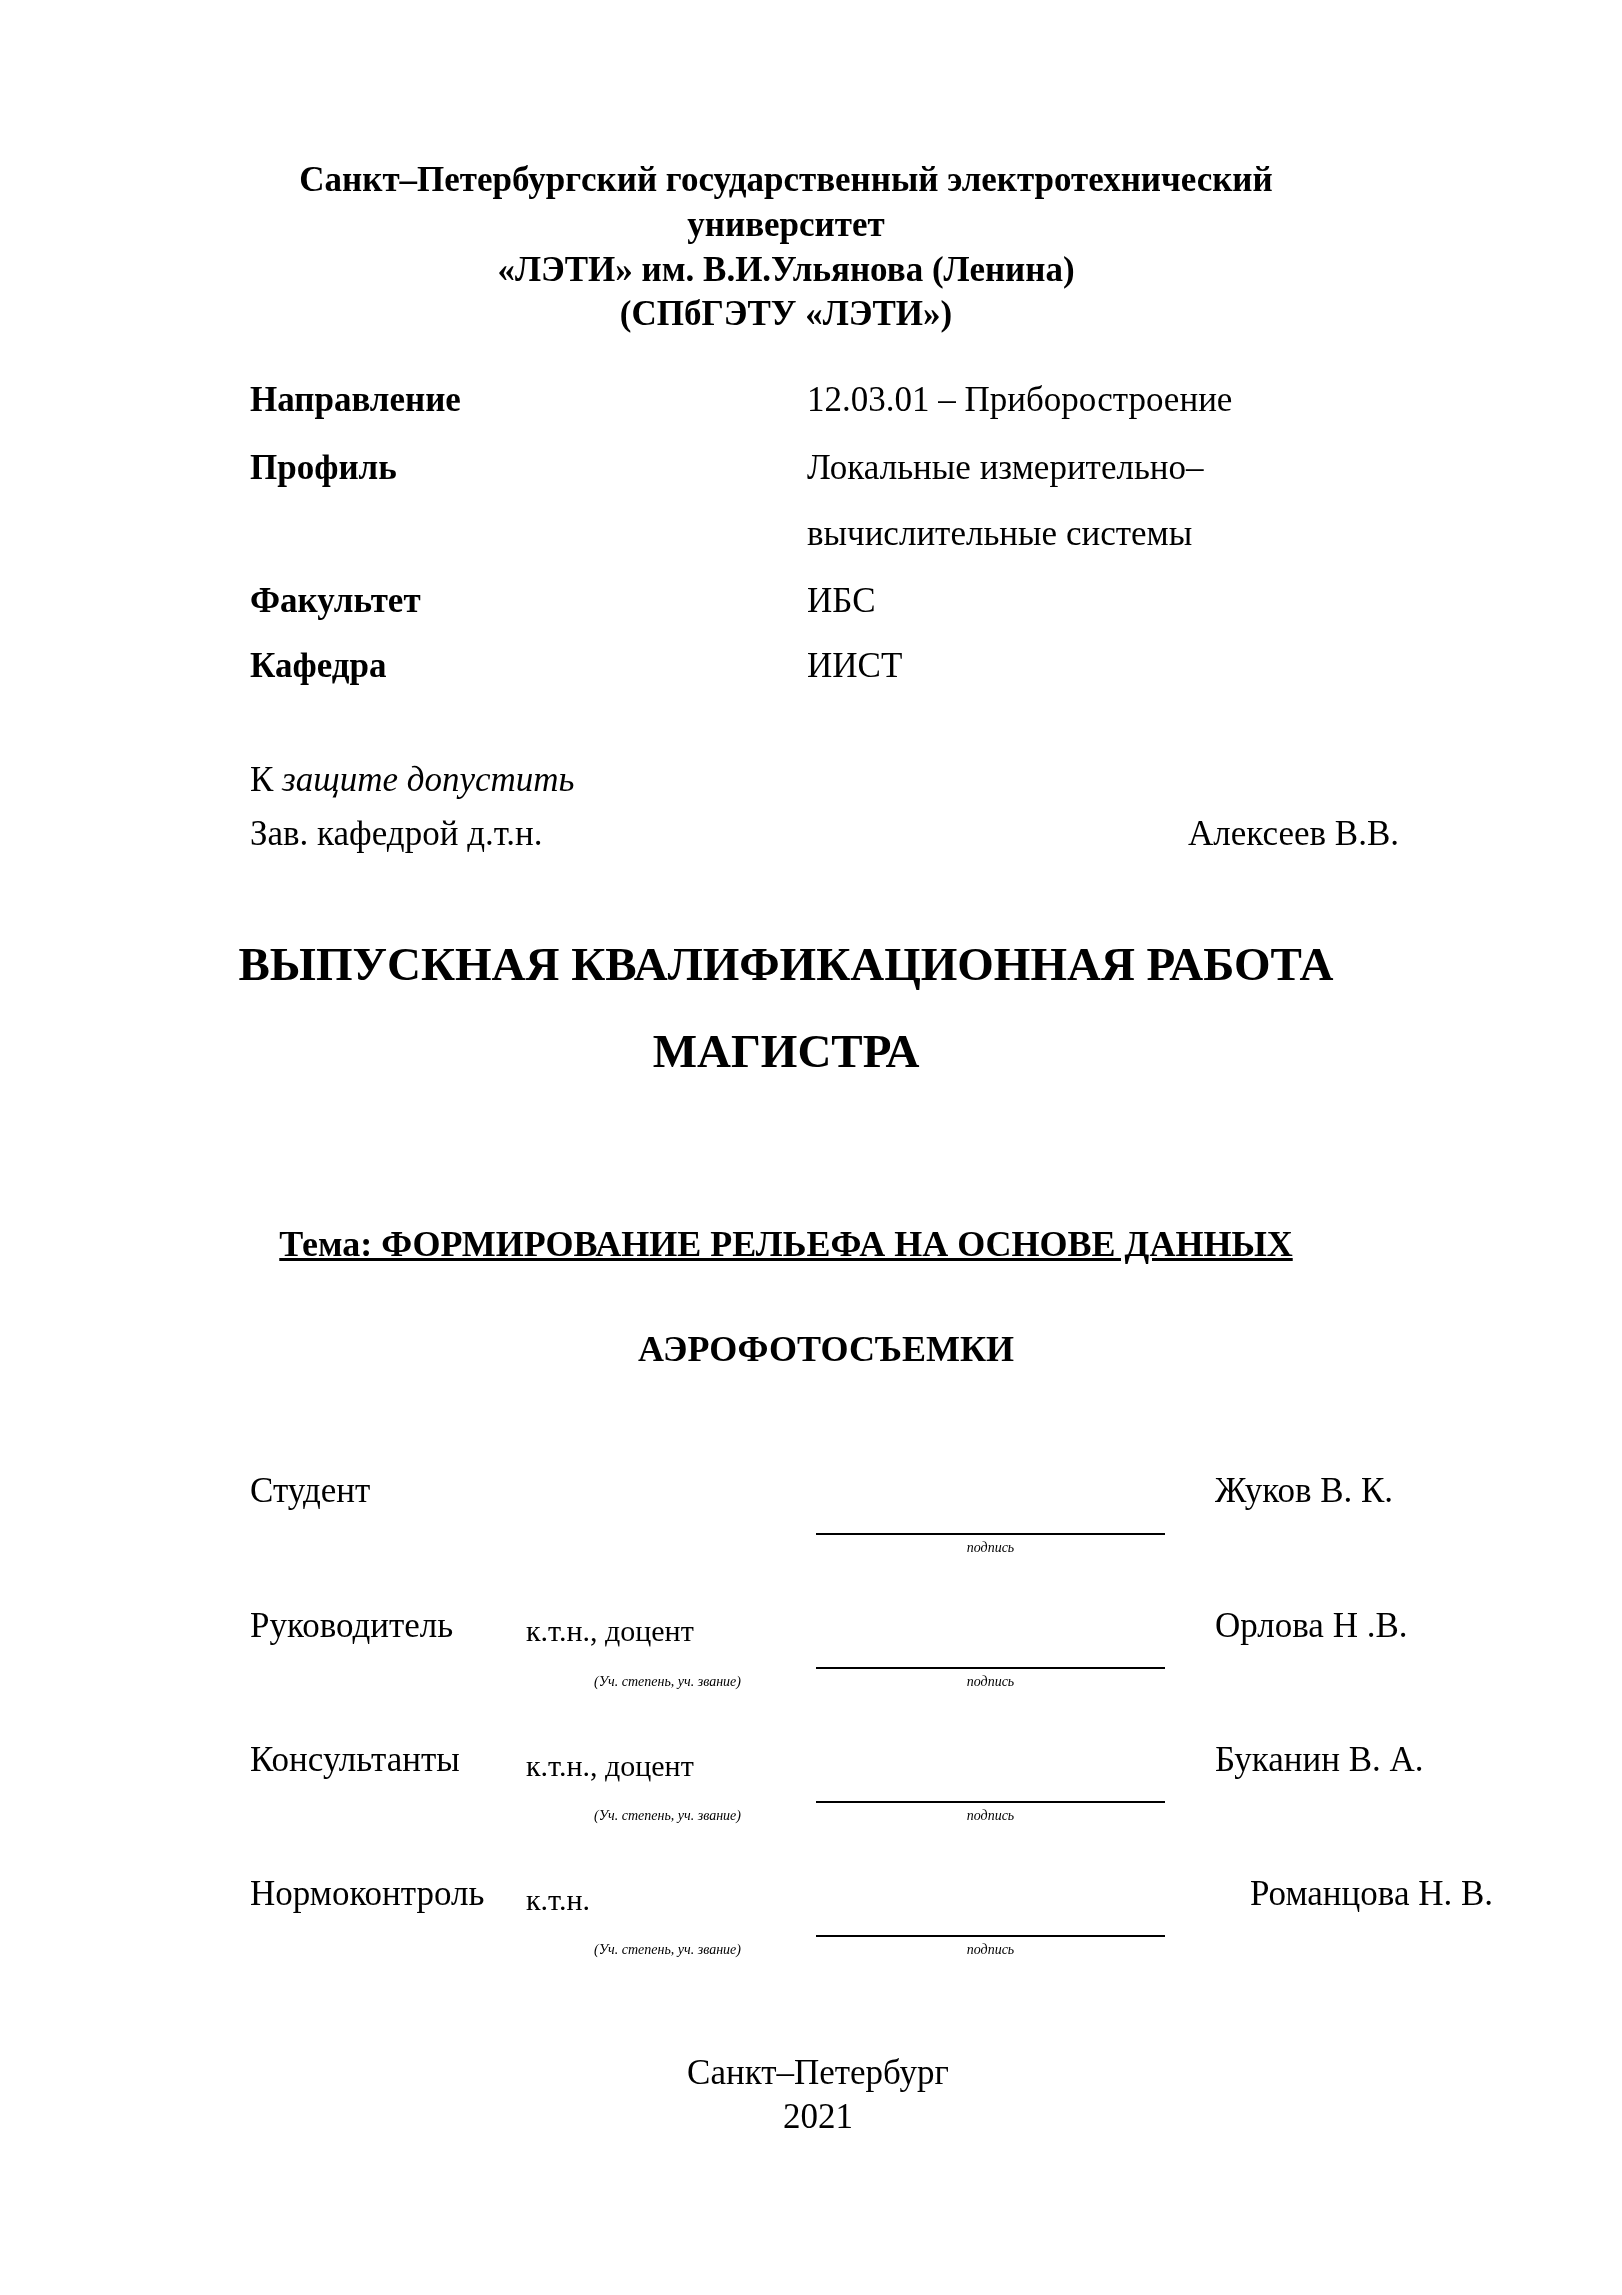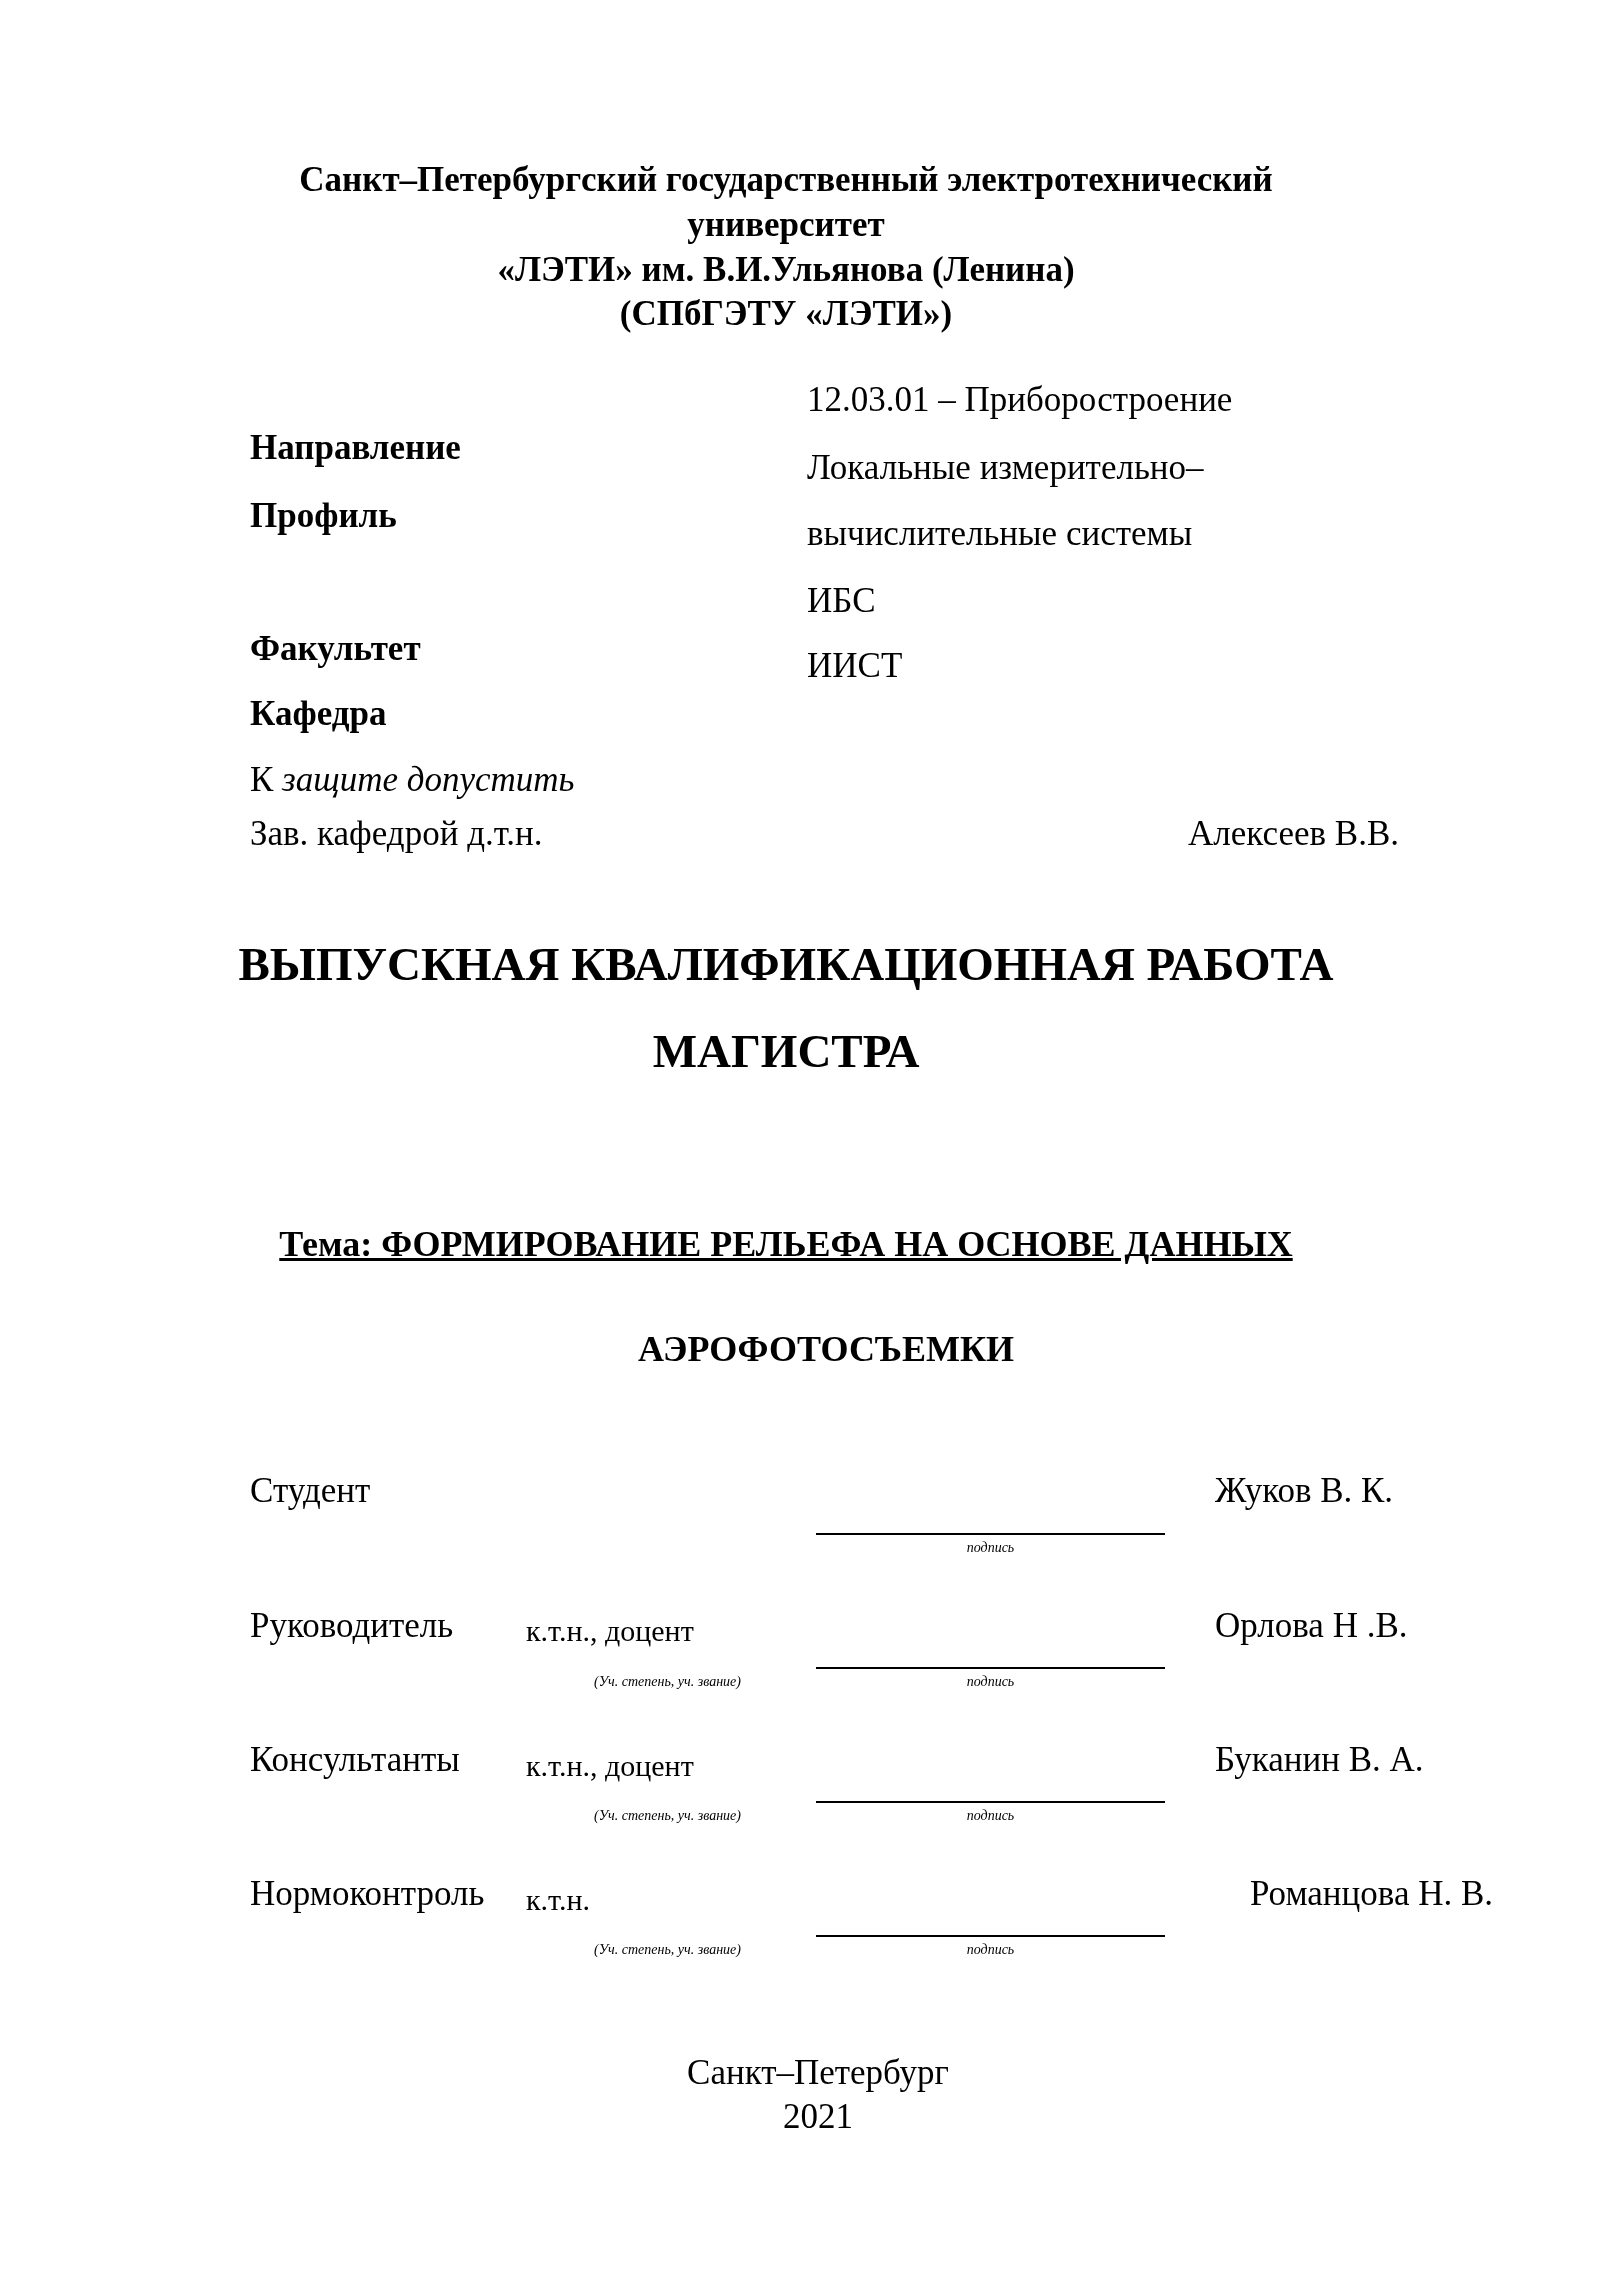--- a/index.html
+++ b/index.html
@@ -2,21 +2,21 @@
 <html style="font-size:12.6px"><head>
 <meta charset="utf-8">
 <style>
   html, body { margin: 0; padding: 0; background: #ffffff; }
   body { width: 1623px; height: 2295px; position: relative; overflow: hidden;
          font-family: "Liberation Serif", "DejaVu Serif", serif; color: #000; }
   .abs { position: absolute; white-space: nowrap; }
   .center { left: 0; width: 1572px; text-align: center; }
   .hdr { font-weight: bold; font-size: 35px; line-height: 45px; }
   .info { font-size: 35px; line-height: 41px; }
-  .info.bold { font-weight: bold; margin-top: 48px; }
+  .info.bold { font-weight: bold; }
   .body-text { font-size: 35px; line-height: 41px; }
   .title { font-weight: bold; font-size: 47px; line-height: 55px; }
   .topic { font-weight: bold; font-size: 36px; line-height: 44px; }
   .sig-label { font-size: 35px; line-height: 41px; left: 250px; }
   .sig-name { font-size: 35px; line-height: 41px; left: 1215px; }
   .sig-degree { font-size: 30px; line-height: 36px; width: 283px; left: 526px; }
   .sig-hint { font-style: italic; font-size: 14px; line-height: 23.6px; }
   .sig-hint.degree { left: 526px; width: 283px; text-align: center; }
   .sig-hint.sign { left: 816px; width: 349px; text-align: center; }
   .sig-line { position: absolute; left: 816px; width: 349px; height: 0; border-top: 2.4px solid #000; }

